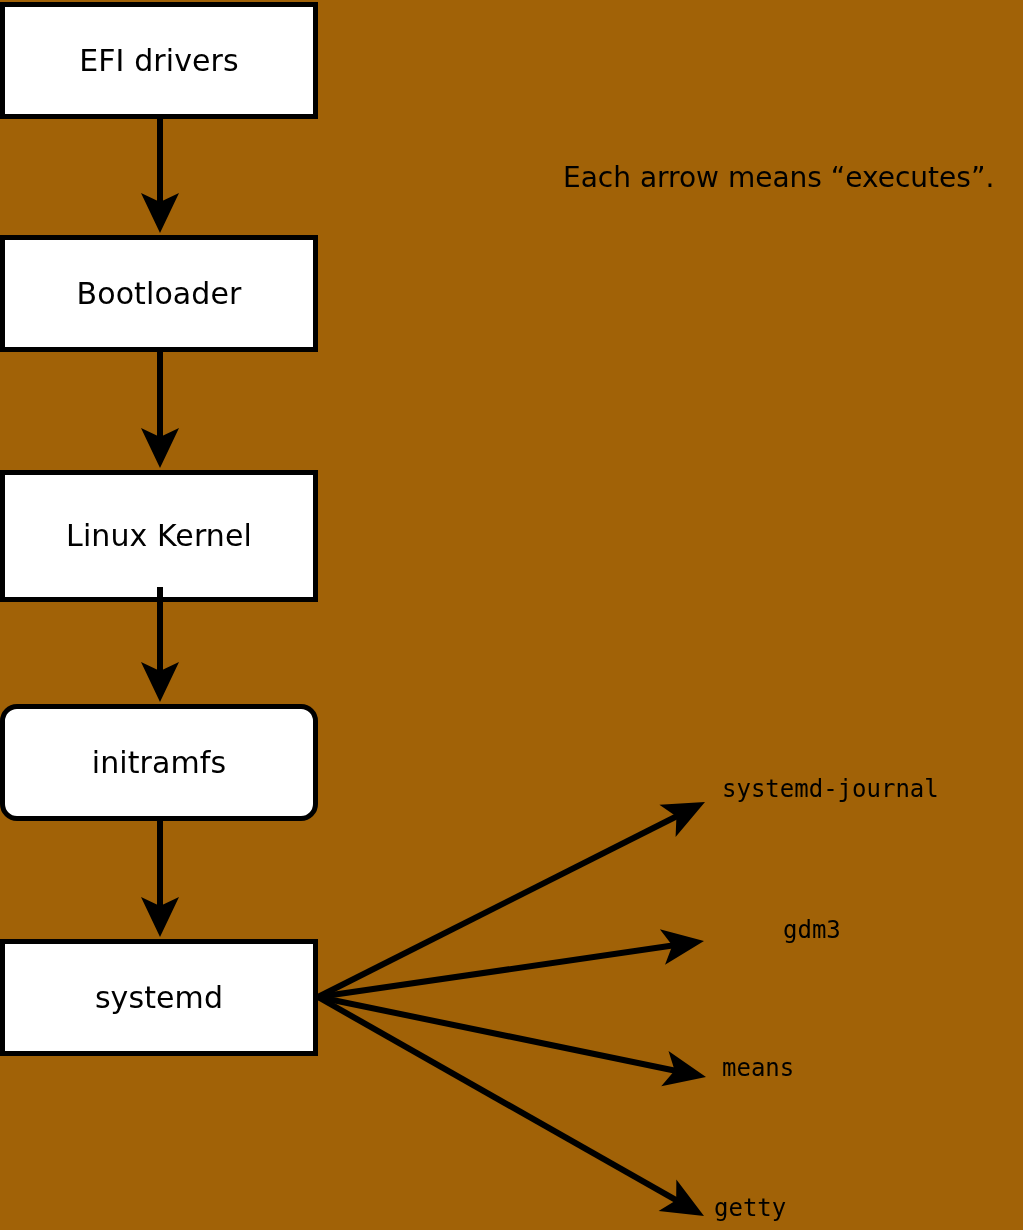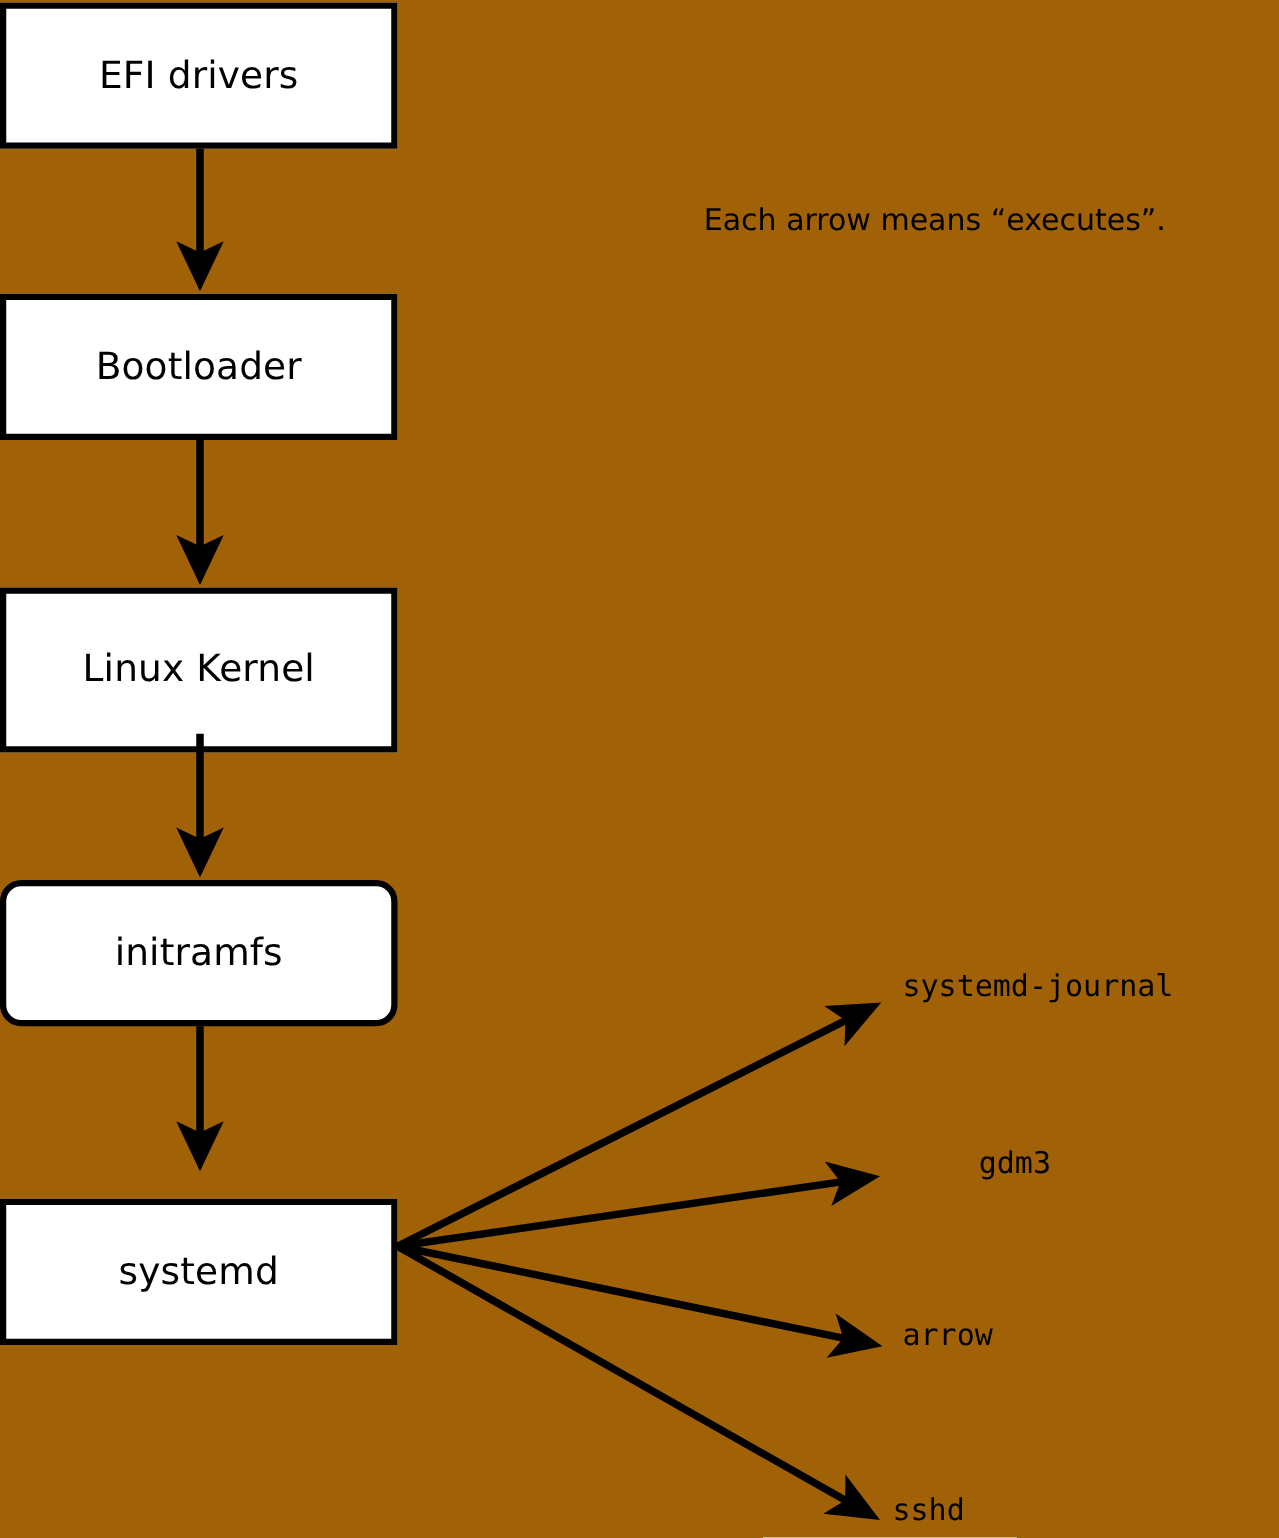--- a/index.html
+++ b/index.html
@@ -40,21 +40,21 @@
     position: absolute;
     left: 0;
     top: 0;
     width: 1023px;
     height: 1230px;
     pointer-events: none;
   }
   .caption {
     position: absolute;
     font-family: "DejaVu Sans", sans-serif;
-    font-size: 24px;
+    font-size: 28px;
     line-height: 1;
     color: #000000;
     white-space: nowrap;
   }
   .service-label {
     position: absolute;
     font-family: "DejaVu Sans Mono", monospace;
     font-size: 24px;
     line-height: 1;
     color: #000000;
@@ -72,21 +72,21 @@
       </div>
       <div class="stage-box" style="left: 0px; top: 235px; width: 318px; height: 117px; border-color: rgb(0, 0, 0);">
         <span class="stage-label">Bootloader</span>
       </div>
       <div class="stage-box" style="left: 0px; top: 470px; width: 318px; height: 132px; border-color: rgb(0, 0, 0);">
         <span class="stage-label">Linux Kernel</span>
       </div>
       <div class="stage-box" style="left: 0px; top: 704px; width: 318px; height: 117px; border-color: rgb(0, 0, 0); border-radius: 17px;">
         <span class="stage-label">initramfs</span>
       </div>
-      <div class="stage-box" style="left: 0px; top: 939px; width: 318px; height: 117px; border-color: rgb(0, 0, 0); margin-top: 20px;">
+      <div class="stage-box" style="left: 0px; top: 939px; width: 318px; height: 117px; border-color: rgb(0, 0, 0);">
         <span class="stage-label">systemd</span>
       </div>
     </div>
 
   <svg class="svg-layer" id="arrow-layer" viewBox="0 0 1023 1230" xmlns="http://www.w3.org/2000/svg">
       <g>
         <line x1="160" y1="119" x2="160" y2="203" stroke="#000000" stroke-width="6"></line>
         <polygon points="160,233 141,193 160,202 179,193" fill="#000000"></polygon>
       </g>
       <g>
@@ -117,17 +117,17 @@
         <line x1="318" y1="997" x2="677.9070700044947" y2="1201.1959801320838" stroke="#000000" stroke-width="6"></line>
         <polygon points="704,1216 658.5874860855428,1210.9301301822204 676.1675413381276,1200.2090454742226 676.3523099270423,1179.618614187614" fill="#000000"></polygon>
       </g>
     </svg>
 
   <div class="caption" id="caption" style="left: 563px; top: 164px;">Each arrow means “executes”.</div>
 
   <div id="service-labels">
       <div class="service-label" style="left: 722px; top: 777px;">systemd-journal</div>
       <div class="service-label" style="left: 762px; top: 918px; margin-left: 21px;">gdm3</div>
-      <div class="service-label" style="left: 722px; top: 1056px;">arrow</div>
-      <div class="service-label" style="left: 714px; top: 1196px;">sshd</div>
+      <div class="service-label" style="left: 722px; top: 1056px;">means</div>
+      <div class="service-label" style="left: 714px; top: 1196px;">getty</div>
     </div>
 
 </div>
 
 </body></html>

